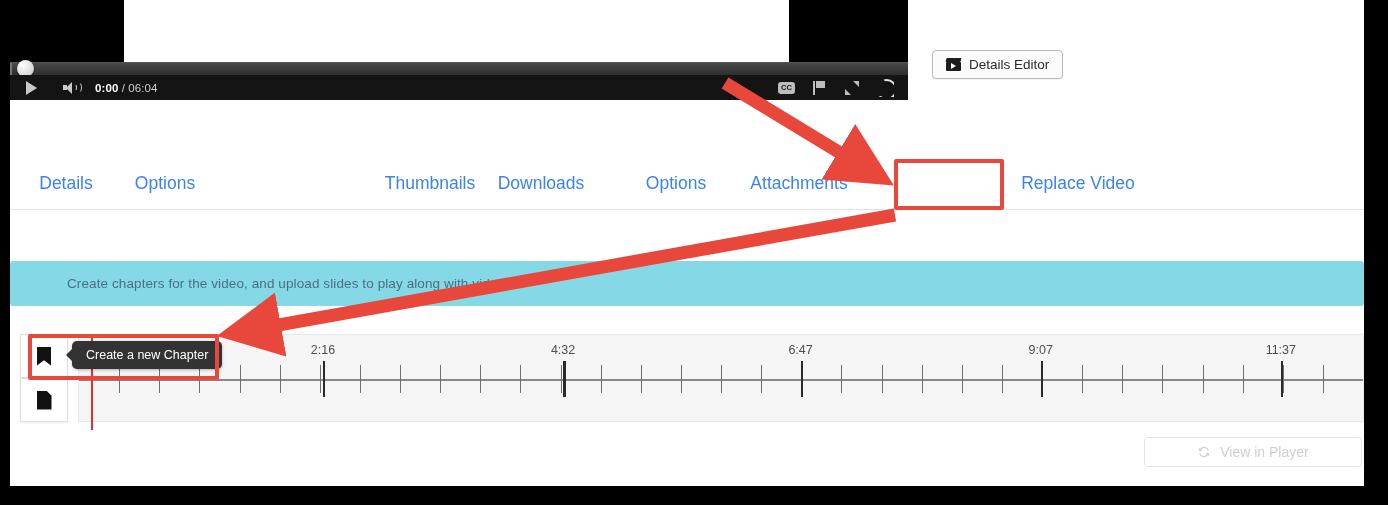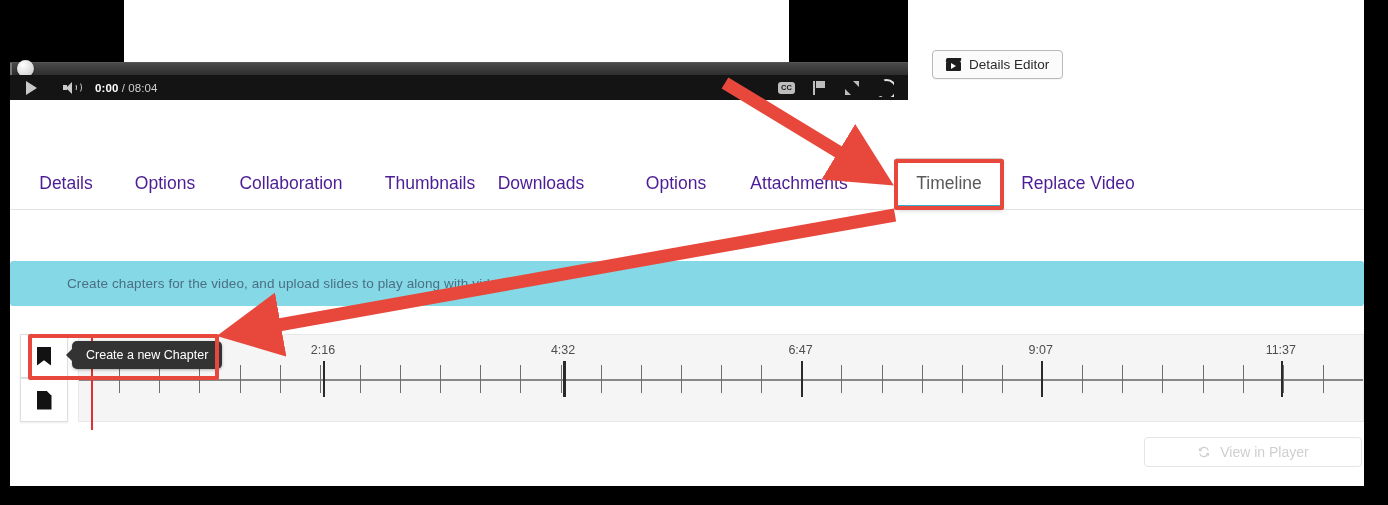--- a/index.html
+++ b/index.html
@@ -199,21 +199,21 @@
     position: absolute;
     left: 0; top: 158px;
     width: 1354px; height: 52px;
     border-bottom: 1px solid #e3e3e3;
   }
   .tab {
     position: absolute; top: 0;
     height: 51px;
     display: flex; align-items: center; justify-content: center;
     font-size: 17.5px;
-    color: #4c1d95;
+    color: #3b82f6;
     cursor: pointer;
     white-space: nowrap;
   }
   .tab.active { color: #5a5a5a; }
   .tab.active::after {
     content: "";
     position: absolute; left: 0; right: 0; bottom: 0;
     height: 3px; background: #35aecd;
   }
   .tab.boxed {
@@ -396,21 +396,21 @@
         </div>
         <div class="ctrl" id="btn-volume">
           <div class="spk">
             <span class="body"></span>
               <span class="cone"></span>
             <span class="w1"></span>
               <span class="w2"></span>
           </div>
         </div>
         <div id="time-display">
-          <span class="cur">0:00</span><span class="tot"> / </span><span class="tot">08:04</span>
+          <span class="cur">0:00</span><span class="tot"> / </span><span class="tot">06:04</span>
         </div>
 
         <div id="ctrl-right">
           <div class="cc-badge">CC</div>
           <div class="flag-ico">
             <span class="pole"></span>
               <span class="cloth"></span>
           </div>
           <div class="expand-ico">
             <span class="a"></span>
@@ -430,37 +430,31 @@
       <span>Details Editor</span>
     </div>
 
     <div id="tabbar">
         <div class="tab" style="left: 16px; width: 80px;">
           <span>Details</span>
         </div>
         <div class="tab" style="left: 112px; width: 86px;">
           <span>Options</span>
         </div>
-        <div class="tab" style="left: 214px; width: 134px;">
-          <span>Collaboration</span>
-        </div>
         <div class="tab" style="left: 364px; width: 112px; text-align: center;">
           <span>Thumbnails</span>
         </div>
         <div class="tab" style="left: 476px; width: 110px;">
           <span>Downloads</span>
         </div>
         <div class="tab" style="left: 620px; width: 92px;">
           <span>Options</span>
         </div>
         <div class="tab" style="left: 728px; width: 122px;">
           <span>Attachments</span>
-        </div>
-        <div class="tab active boxed" style="left: 886px; width: 106px;">
-          <span>Timeline</span>
         </div>
         <div class="tab" style="left: 1000px; width: 136px;">
           <span>Replace Video</span>
         </div>
       </div>
 
     <div id="banner">
       <div id="banner-text">Create chapters for the video, and upload slides to play along with video.</div>
     </div>
 

